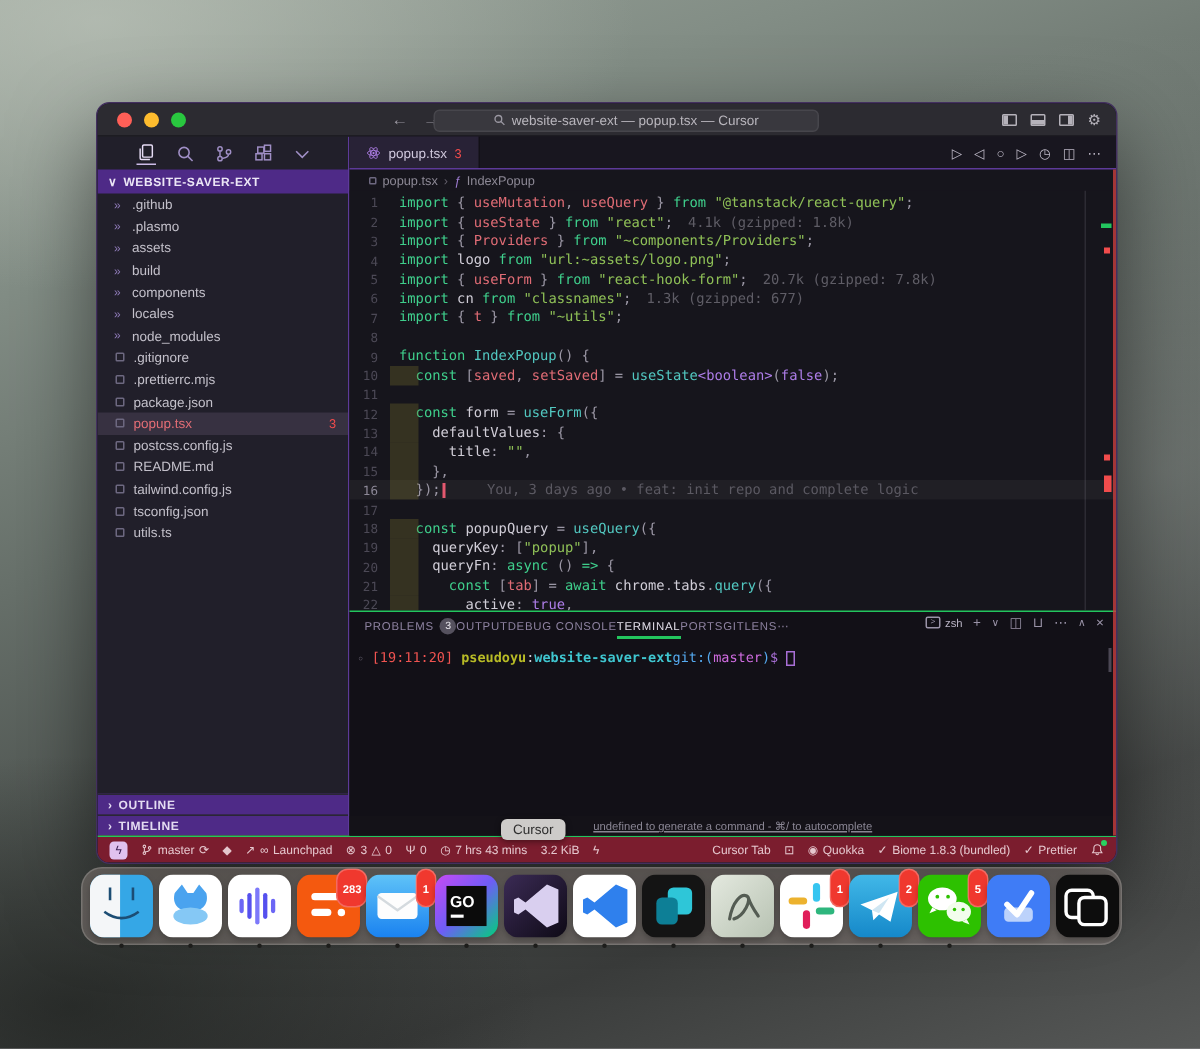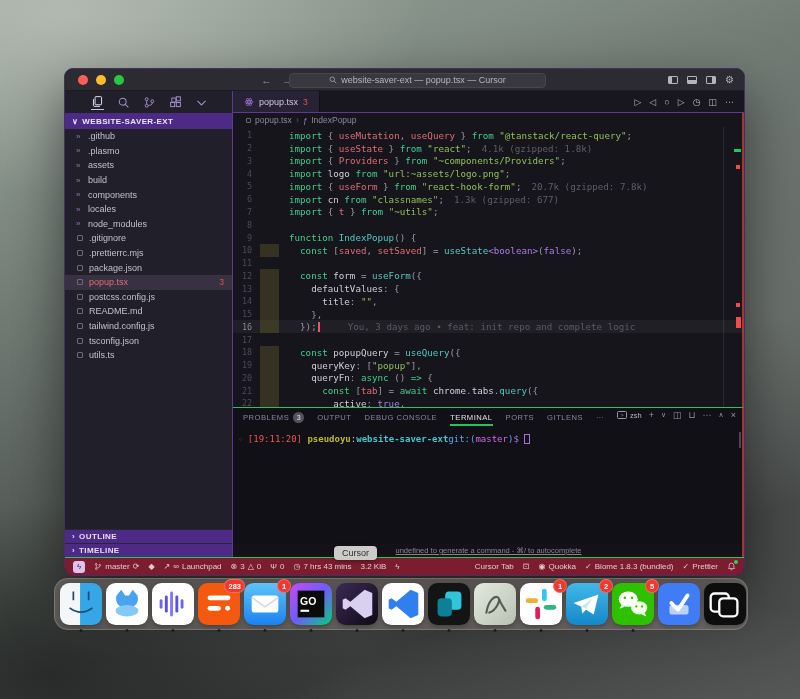--- a/index.html
+++ b/index.html
@@ -65,30 +65,30 @@
 
   .code-area { flex:1; position:relative; padding-top:2px; overflow:hidden; background:#16151c; }
   .ruler { position:absolute; left:490px; top:0; bottom:0; width:1px; background:#2c2b33; }
   .ov-mark { position:absolute; z-index:7; }
   .code-line { position:relative; height:12.77px; display:flex; align-items:center;
     font-family:"DejaVu Sans Mono",monospace; font-size:9.2px; white-space:pre; }
   .code-line .ln { width:26px; flex:none; text-align:right; padding-right:7px; color:#4c4956; font-size:8.4px; }
   .code-line.cur { background:rgba(255,255,255,.045); }
   .code-line.cur .ln { color:#8d8998;text-align:right; }
   .code-line.diff::before { content:""; position:absolute; left:27px; width:19px; top:0; bottom:0; background:rgba(122,112,44,.32); }
-  .code-tokens { padding-left:7px;margin-left:23px; }
+  .code-tokens { padding-left:7px; }
   .tk-kw{color:var(--c-kw)} .tk-s{color:var(--c-s)} .tk-id{color:var(--c-id)}
   .tk-fn{color:var(--c-fn)} .tk-ty{color:var(--c-ty)} .tk-t{color:var(--c-t)} .tk-p{color:var(--c-p)}
   .ann { color:#5f5d66; margin-left:10px; }
   .blame { color:#5b5962; margin-left:28px; }
   .caret { display:inline-block; width:2px; height:10px; background:#e3586f; margin-left:1px; vertical-align:middle; }
 
   
   .panel { height:150px; flex:none; background:#121017; border-top:1px solid #23c55e; position:relative; }
-  .panel-tabs { height:18px; display:flex; align-items:center; gap:13px; padding-left:10px; font-size:7.6px; letter-spacing:.5px; color:#8d82a0; }
+  .panel-tabs { height:18px; display:flex; align-items:center; padding-left:10px; font-size:7.6px; letter-spacing:.5px; color:#8d82a0; }
   .ptab { display:inline-flex; align-items:center; gap:4px; height:100%; }
   .ptab.active { color:#e2dee9; box-shadow:inset 0 -2px 0 #23c55e; }
   .ptab .pbdg { width:11px; height:11px; border-radius:50%; background:#55515e; color:#e8e6ec; font-size:7px; display:inline-flex; align-items:center; justify-content:center; letter-spacing:0; }
   .panel-icons { position:absolute; right:8px; top:2px; display:flex; gap:7px; align-items:center; color:#9a93a8; font-size:9px; }
   .term-chip { display:inline-flex; align-items:center; gap:3px; font-size:7.5px; color:#b9b3c4; }
   .term-chip .tbox { width:10px; height:8px; border:1px solid #9a93a8; border-radius:1.5px; font-size:5.5px; line-height:7px; text-align:center; color:#9a93a8; }
   .term-body { padding:8px 0 0 5px; font-family:"DejaVu Sans Mono",monospace; font-size:9px; }
   .term-line { display:flex; align-items:center; }
   .tmark { color:#6a6575; margin-right:5px; font-size:8px; }
   .t-time{color:var(--t-time)} .t-user{color:var(--t-user);font-weight:bold} .t-sep{color:#cfccd6}
@@ -107,21 +107,21 @@
   .sb-box { background:#e0c2ee; color:#3a1f52; border-radius:3px; padding:0 4px; height:12px; display:inline-flex; align-items:center; font-size:8px; }
   .bell-wrap { position:relative; display:inline-flex; }
   .bell-dot { position:absolute; right:-2px; top:-2px; width:4px; height:4px; border-radius:50%; background:#2ad160; }
 
   
   .dock { position:absolute; left:54px; top:578px; width:694px; height:52px;
     background:rgba(162,148,142,.38); border:1px solid rgba(255,255,255,.16);
     border-radius:14px; display:flex; align-items:flex-start; padding:4px 5px 0 5px; gap:4px; }
   .dock-app { position:relative; width:42px; height:42px; flex:none; }
   .dock-app svg { width:42px; height:42px; display:block; filter:drop-shadow(0 2px 2px rgba(0,0,0,.25)); }
-  .dock-badge { position:absolute; top:-4px; right:-5px; min-width:14px; height:14px; border-radius:8px;
+  .dock-badge { position:absolute; top:-4px; right:-5px; min-width:14px; height:26px; border-radius:8px;
     background:#f0382e; color:#fff; font-size:7.5px; font-weight:bold; display:flex; align-items:center;
     justify-content:center; padding:0 3px; border:1px solid rgba(255,255,255,.25); }
   .dock-dot { position:absolute; left:50%; bottom:-7px; width:3px; height:3px; border-radius:50%; background:#1d1d1b; transform:translateX(-50%); }
 
   .tooltip { position:absolute; left:334px; top:546px; background:#cdcbc9; color:#2e2e2e;
     font-size:9px; padding:2px 8px; border-radius:4px; box-shadow:0 1px 4px rgba(0,0,0,.45); z-index:30; }
 </style>
 </head>
 <body>
 

